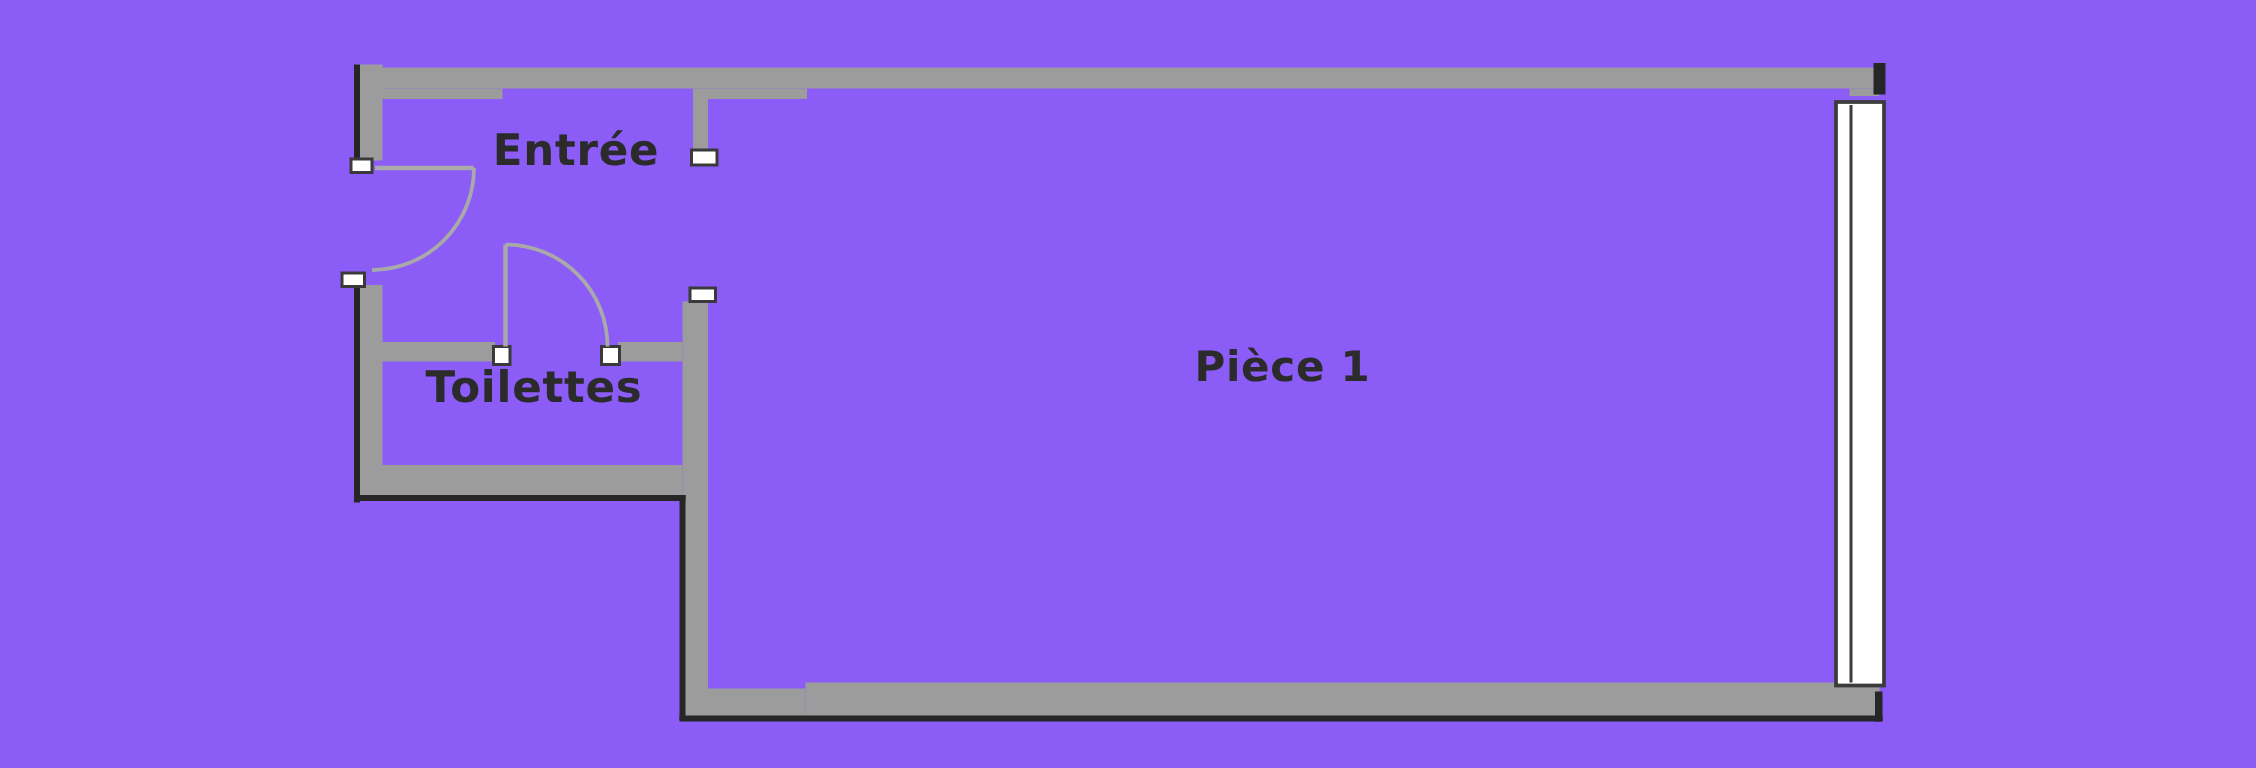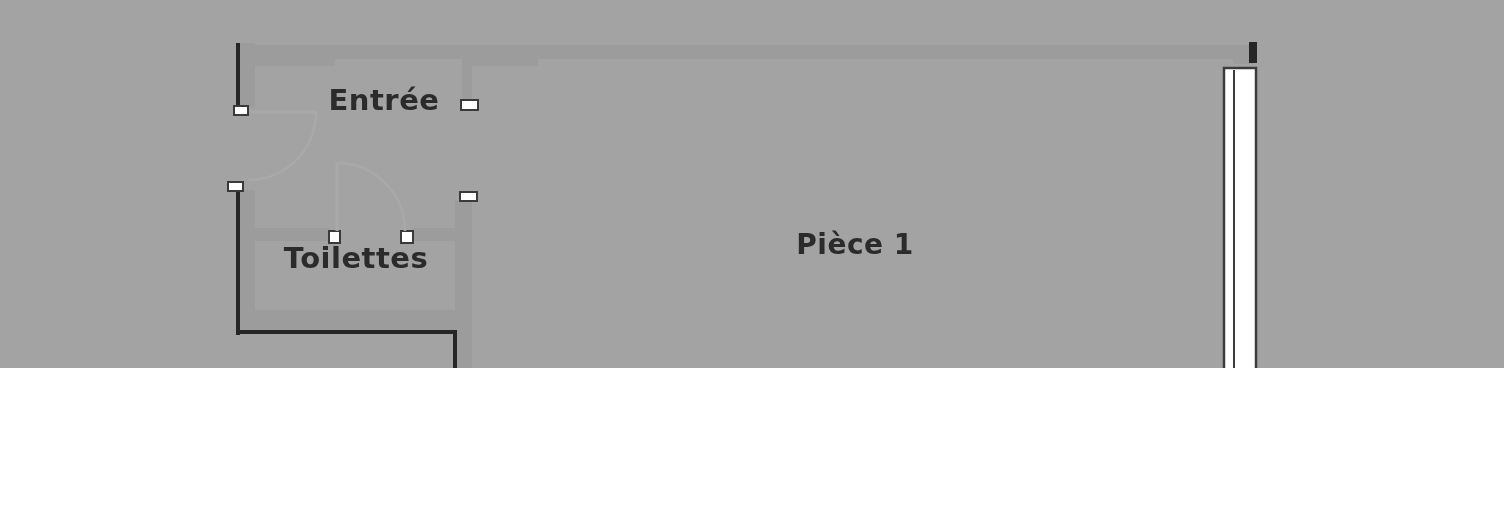--- a/index.html
+++ b/index.html
@@ -3,22 +3,22 @@
 <meta charset="utf-8">
 <style>
   html, body {
     margin: 0;
     padding: 0;
     background: #ffffff;
   }
   .plan-wrap {
     position: relative;
     width: 1504px;
-    height: 368px;
-    background: #a3a3a3;
+    height: 512px;
+    background: #8b5cf6;
     overflow: hidden;
     font-family: "DejaVu Sans", sans-serif;
   }
   svg { display: block; }
   .jamb {
     fill: #ffffff;
     stroke: #3a3a3a;
     stroke-width: 2;
   }
   .door-leaf {

